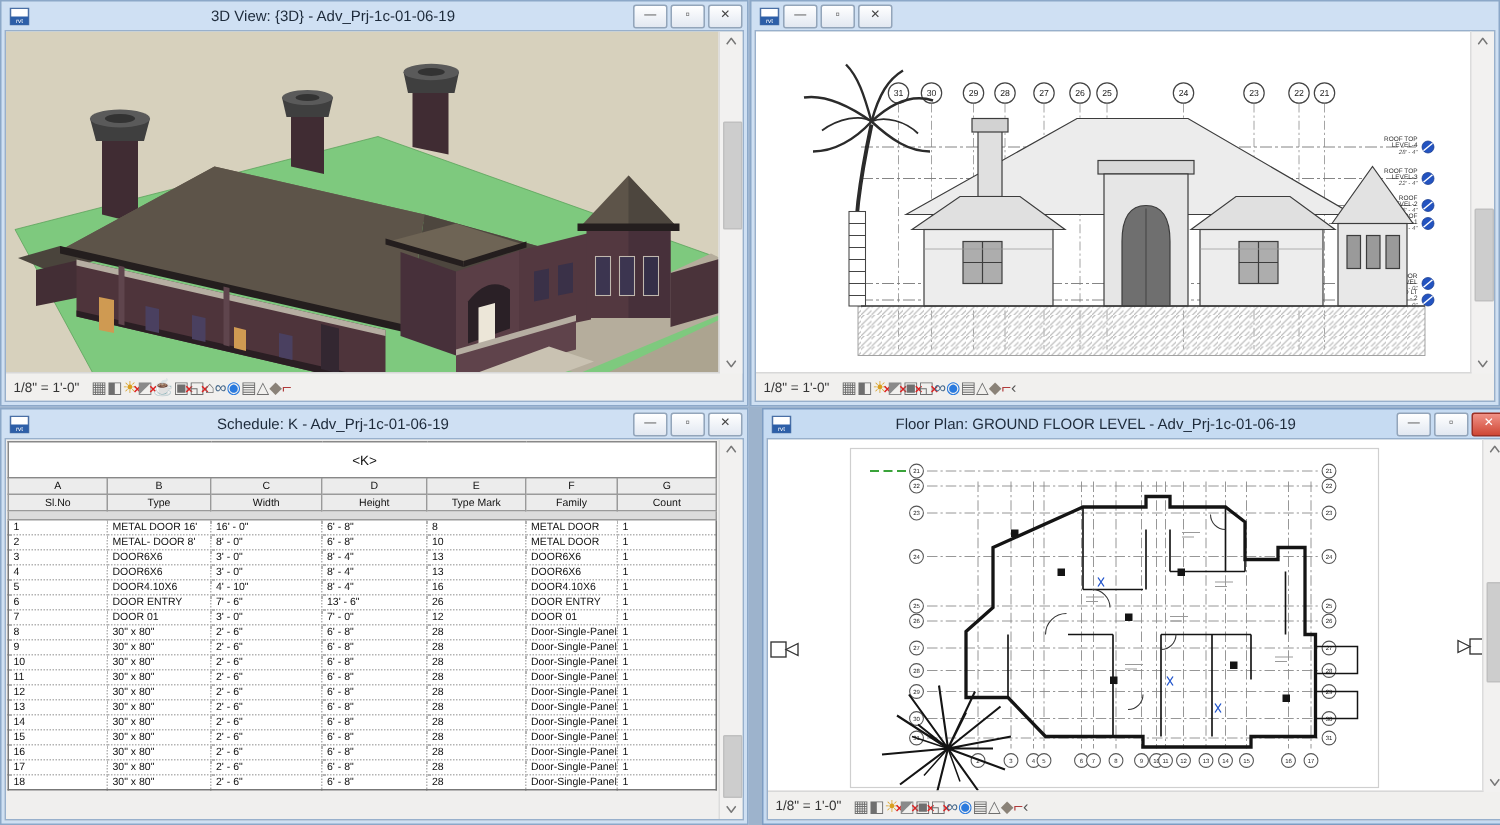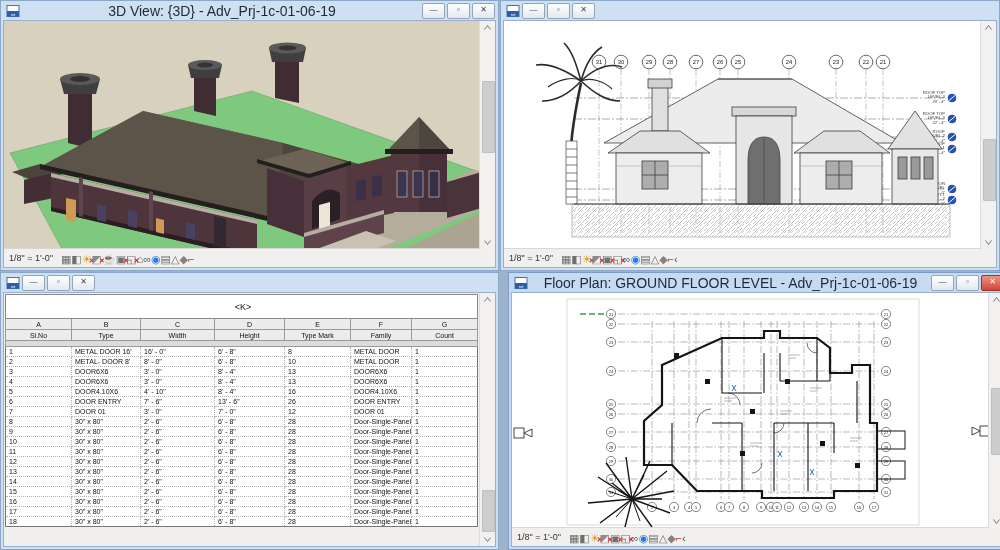--- a/index.html
+++ b/index.html
@@ -1,21 +1,21 @@
 <!DOCTYPE html>
 <html><head>
 <meta charset="utf-8">
 <style>
   html,body{margin:0;padding:0;}
   body{width:1000px;height:550px;position:relative;background:#9db3cc;
        font-family:"Liberation Sans",sans-serif;overflow:hidden;}
   .window{position:absolute;box-sizing:border-box;background:#cfe0f3;border:1px solid #8ca8c8;}
   .window.active{background:#c6dbf2;border-color:#7d9cc2;}
   .titlebar{position:absolute;left:2px;top:1px;right:2px;height:18px;display:flex;align-items:center;}
-  .title{flex:1;text-align:center;font-size:14px;color:#1d2a3a;white-space:nowrap;overflow:hidden;}
+  .title{flex:1;text-align:center;font-size:10px;color:#1d2a3a;white-space:nowrap;overflow:hidden;}
   .winbtns{display:flex;gap:2px;margin-right:1px;}
   .wbtn{width:21px;height:14px;border:1px solid #93a5ba;border-radius:2px;
         background:linear-gradient(#ffffff,#e2e8f1);font-size:8px;line-height:12px;
         text-align:center;color:#444;cursor:default;}
   .wbtn.close-active{background:linear-gradient(#f09186,#cf4836);border-color:#9c3126;color:#fff;}
   .wicon{width:14px;height:12px;margin:0 2px 0 3px;flex:0 0 auto;}
   .client{position:absolute;left:2px;right:2px;top:19px;bottom:2px;background:#f1f0ee;
           border:1px solid #98b0cc;overflow:hidden;}
   .canvas{position:absolute;left:0;top:0;right:15px;bottom:18px;background:#fff;overflow:hidden;}
   .view3d-bg{background:#d7d1bd;}
@@ -315,20 +315,21 @@
   </div>
 </div>
 
 <div class="window" id="w-sched" style="left:0;top:272px;width:499px;height:278px;">
   <div class="titlebar">
     <svg class="wicon" viewBox="0 0 14 12">
       <rect x="1" y="0.5" width="12" height="11" fill="#fff" stroke="#4a6fa5"></rect>
       <rect x="1" y="6" width="12" height="5.5" fill="#2d5fa8"></rect>
       <text x="7" y="10.6" font-size="4.2" fill="#fff" text-anchor="middle">rvt</text>
     </svg>
+    <div class="title">Schedule: K - Adv_Prj-1c-01-06-19</div>
     <div class="winbtns">
       <div class="wbtn">—</div>
       <div class="wbtn">▫</div>
       <div class="wbtn">✕</div>
     </div>
   </div>
   <div class="client">
     <div class="sched-wrap">
       <table class="sched" id="sched-table">
         <colgroup>

